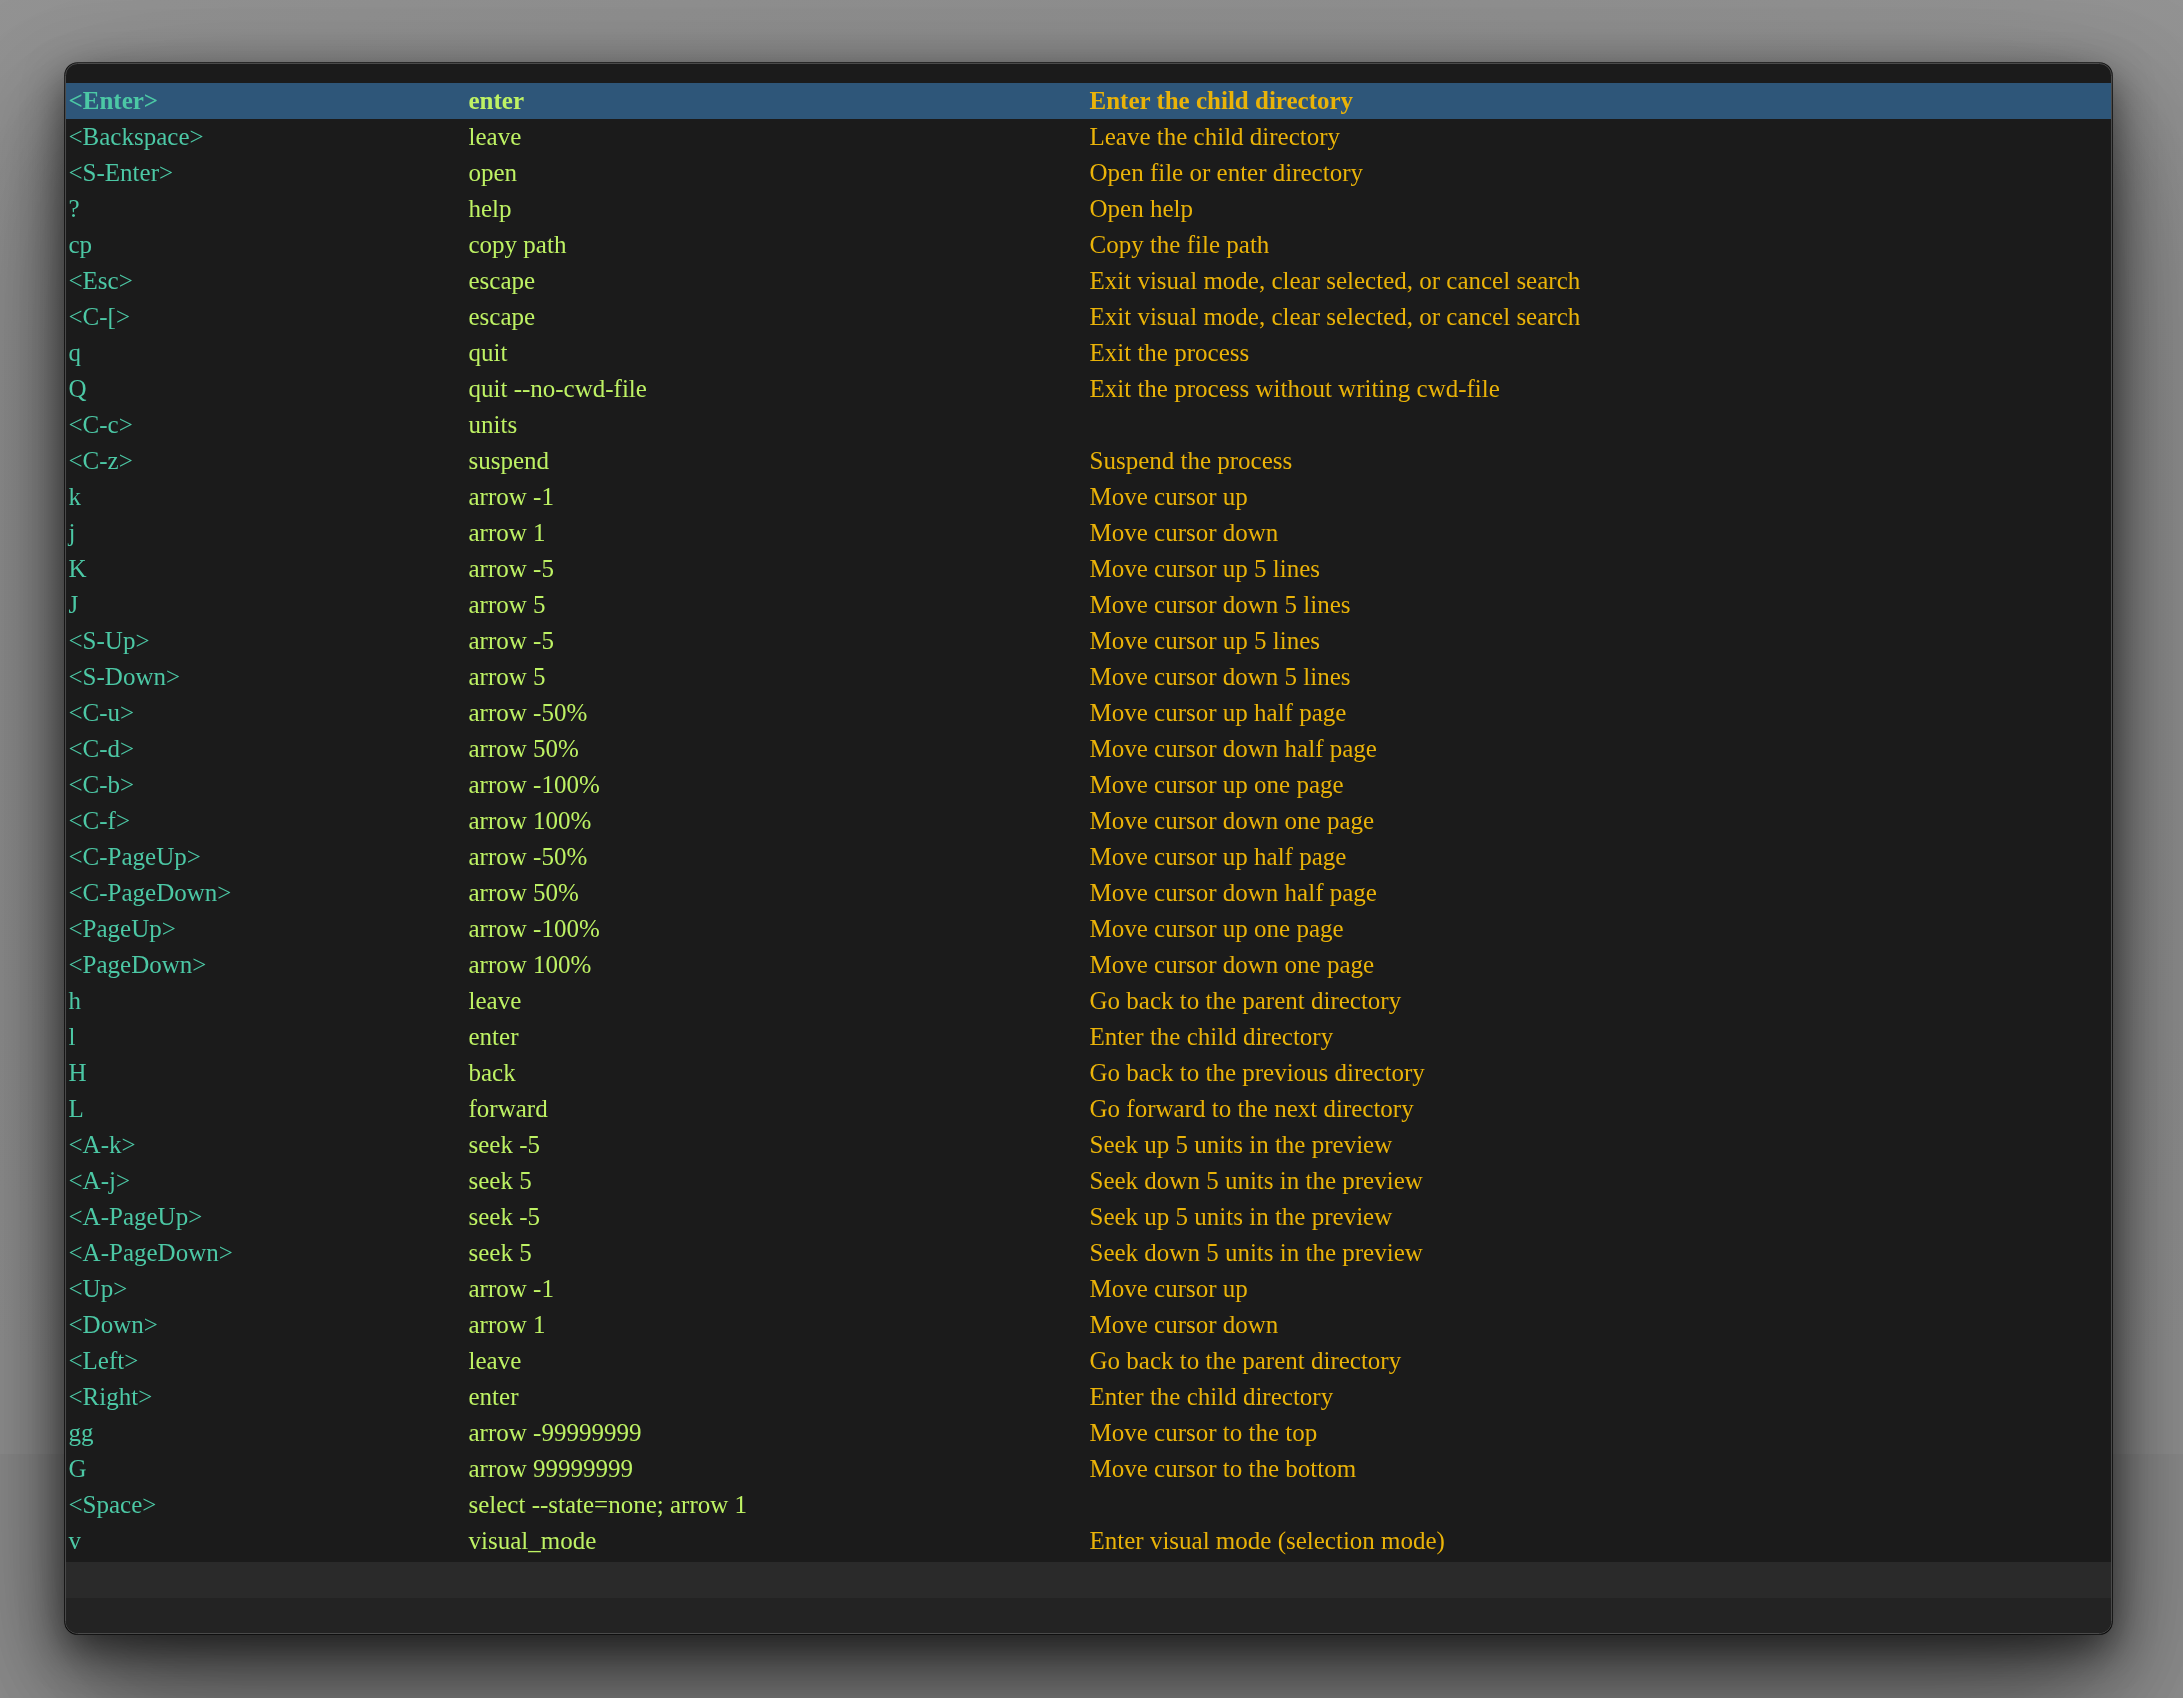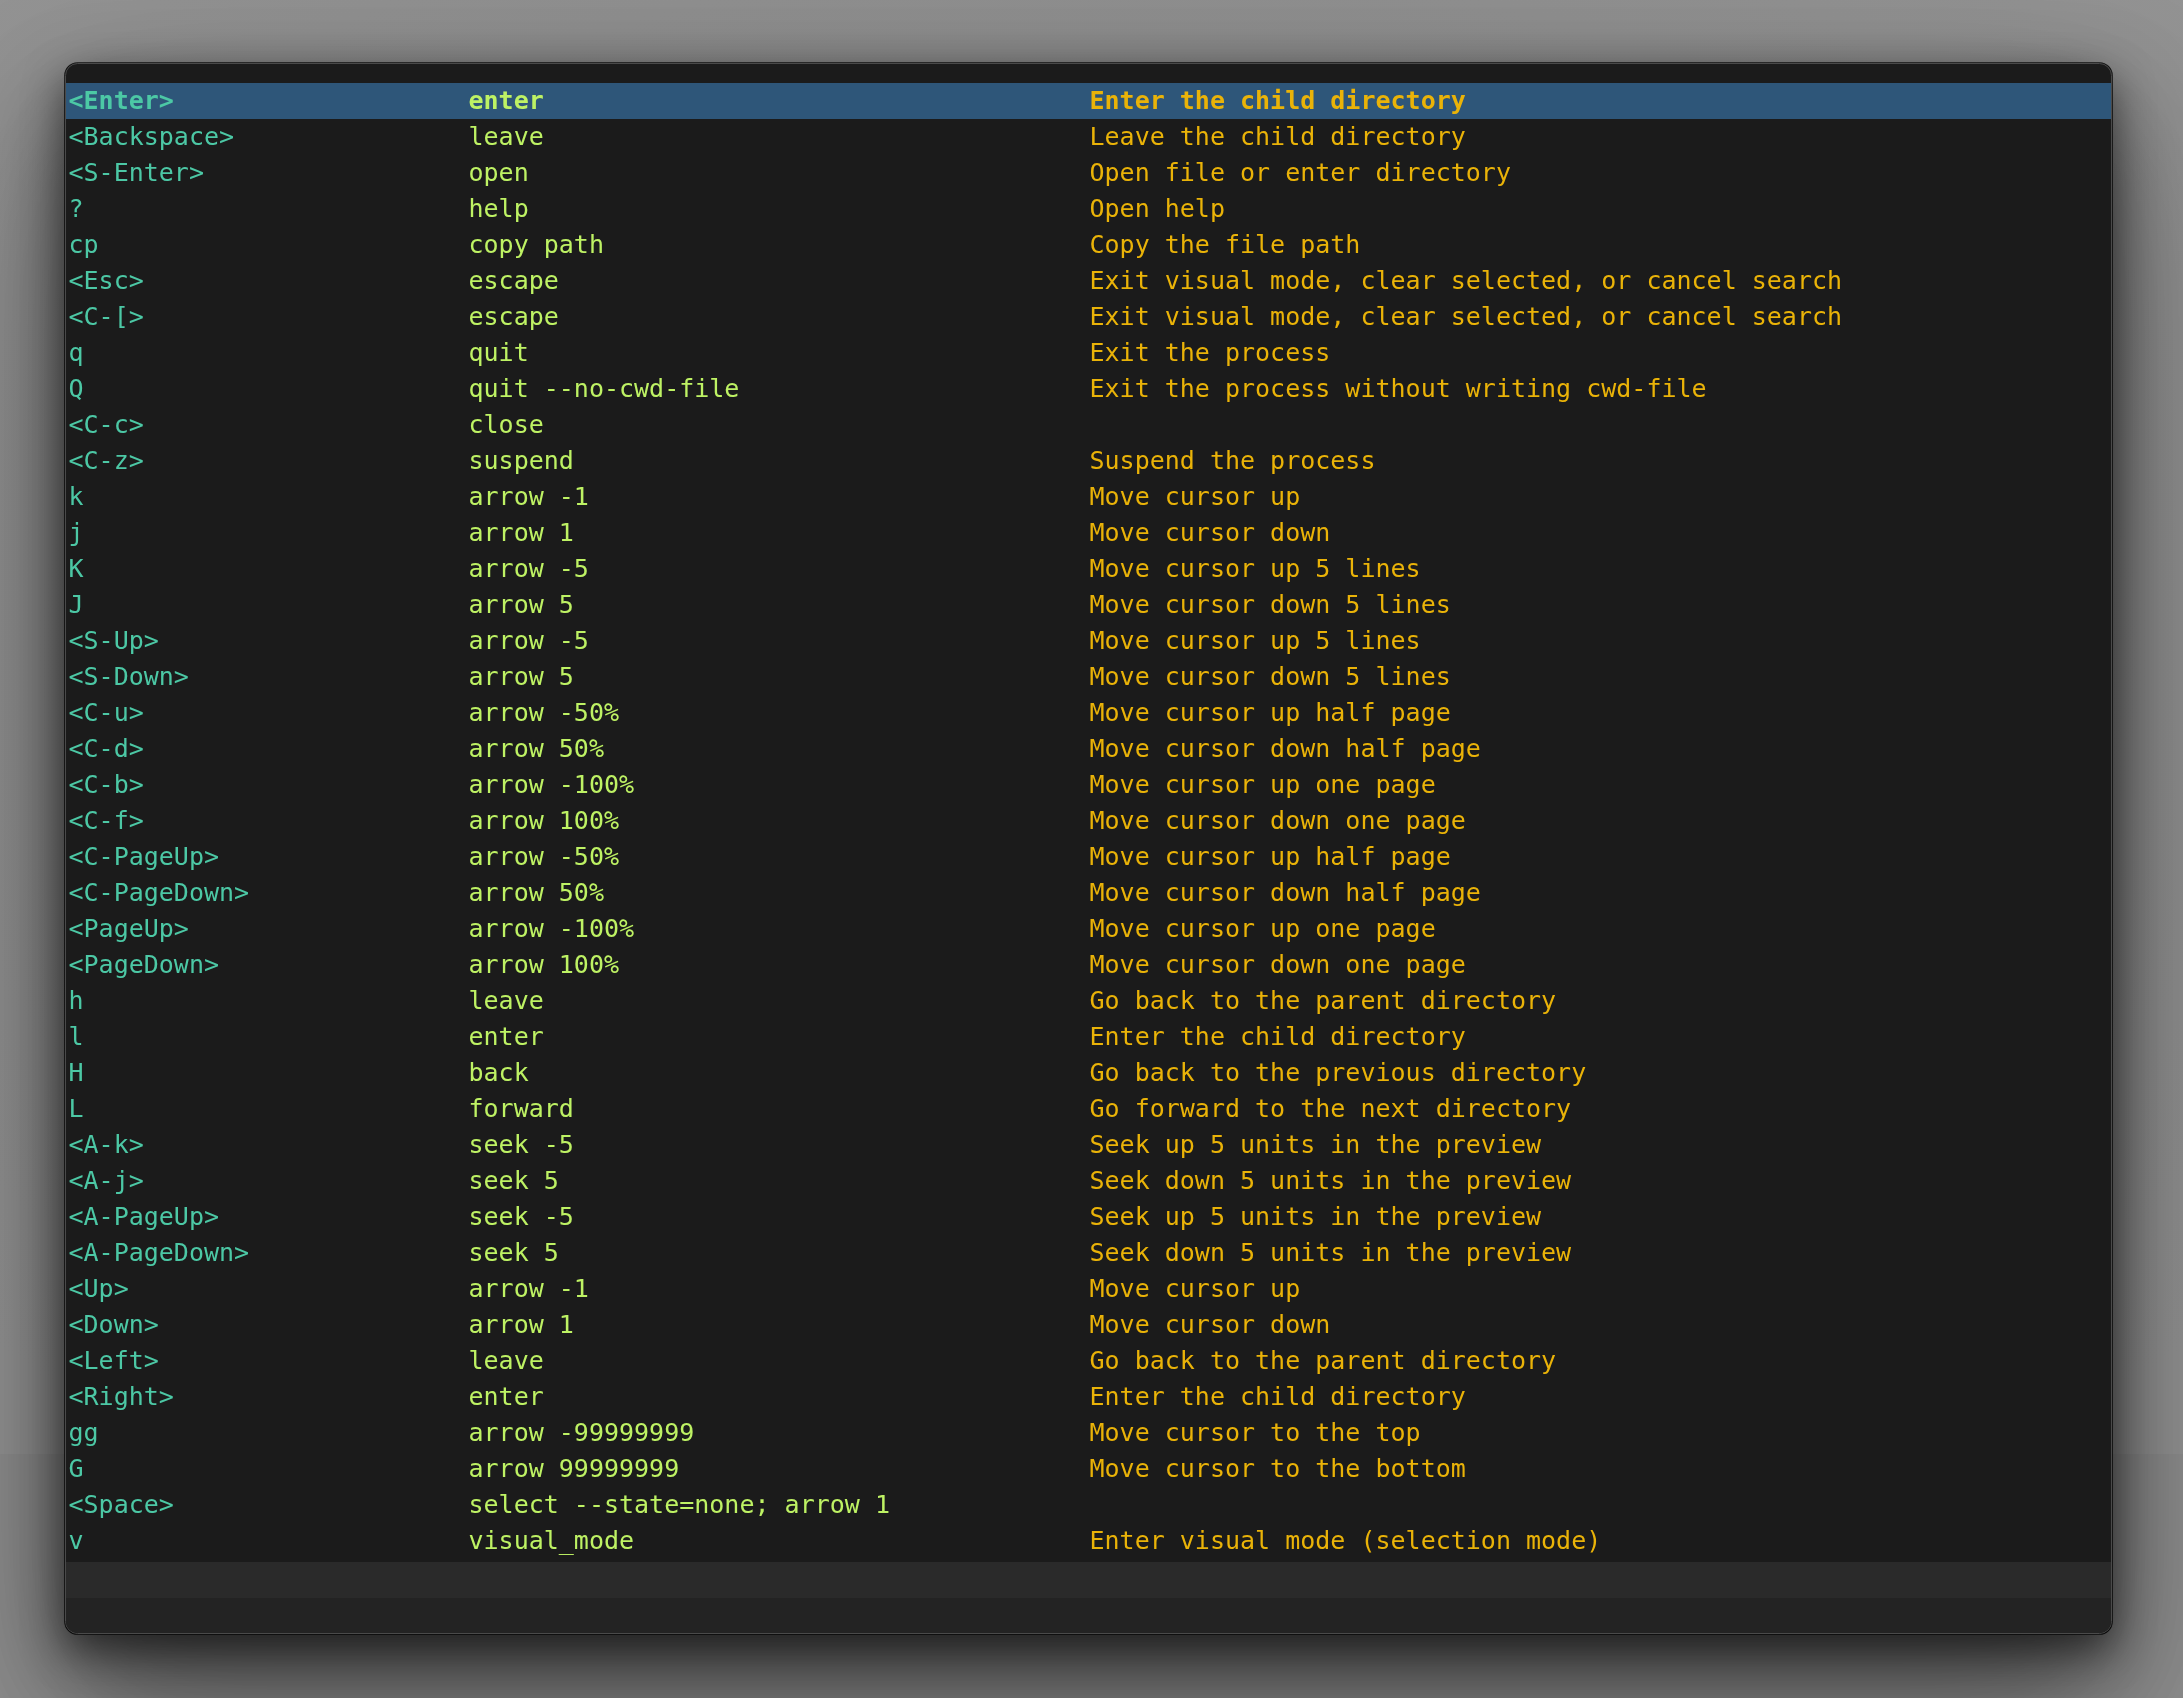--- a/index.html
+++ b/index.html
@@ -9,20 +9,21 @@
     height: 1698px;
     background: #8e8e8e;
     overflow: hidden;
     font-family: "DejaVu Sans Mono", "Liberation Mono", monospace;
   }
   .desktop {
     position: relative;
     width: 2183px;
     height: 1454px;
     background: radial-gradient(ellipse 1510px 1007px at 50% 45%, #7e7e7e 0%, #8f8f8f 60%, #939393 100%);
+    font-family: Liberation Serif, serif;
   }
   .terminal-window {
     position: absolute;
     left: 65px;
     top: 63px;
     width: 2047px;
     height: 1571px;
     background: #1b1b1b;
     border: 0.8px solid #4a4a4a;
     border-radius: 12.6px;
@@ -133,21 +134,21 @@
   </div>
 
   <div class="row">
     <span class="cell-key">Q</span>
     <span class="cell-cmd">quit --no-cwd-file</span>
     <span class="cell-desc">Exit the process without writing cwd-file</span>
   </div>
 
   <div class="row">
     <span class="cell-key">&lt;C-c&gt;</span>
-    <span class="cell-cmd">close</span>
+    <span class="cell-cmd">units</span>
   </div>
 
   <div class="row">
     <span class="cell-key">&lt;C-z&gt;</span>
     <span class="cell-cmd">suspend</span>
     <span class="cell-desc">Suspend the process</span>
   </div>
 
   <div class="row">
     <span class="cell-key">k</span>

